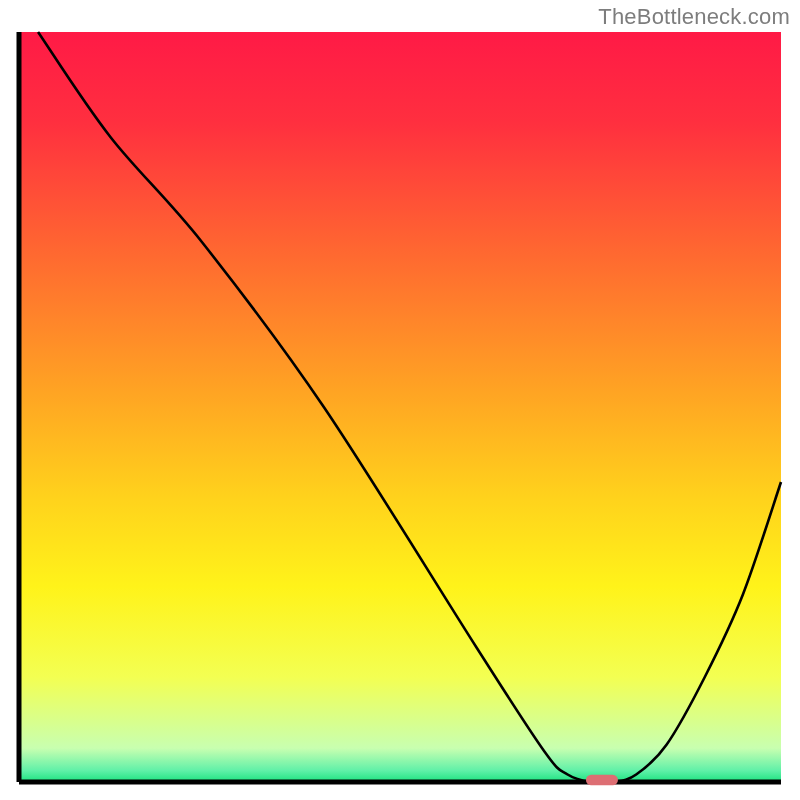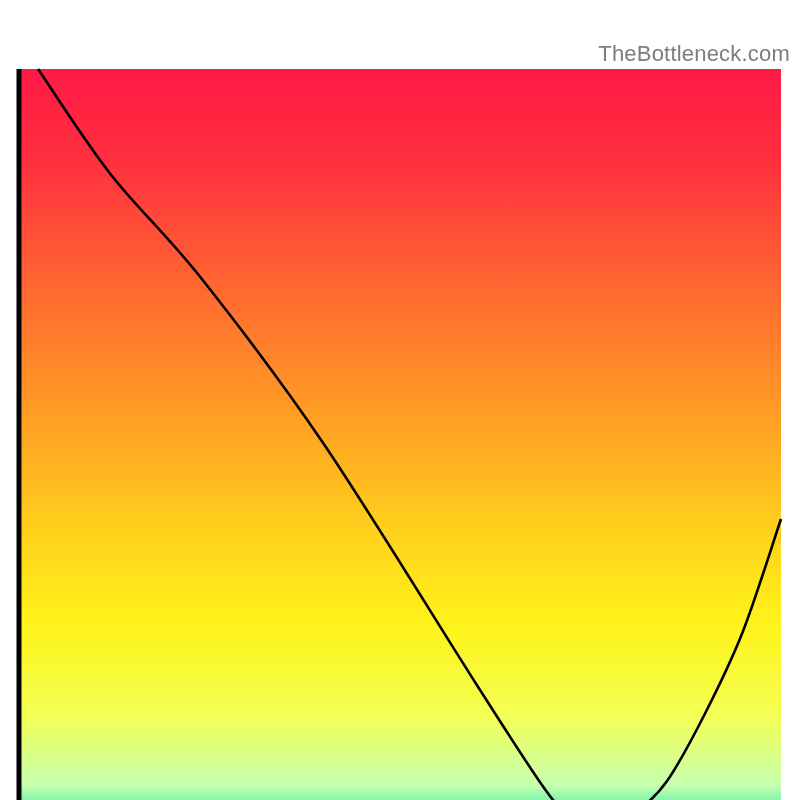--- a/index.html
+++ b/index.html
@@ -7,21 +7,20 @@
     padding: 0;
     width: 800px;
     height: 800px;
     background: #ffffff;
     font-family: Arial, Helvetica, sans-serif;
   }
   .container {
     position: relative;
     width: 800px;
     height: 756px;
-    margin-top: 37px;
   }
   .watermark {
     position: absolute;
     top: 4px;
     right: 10px;
     font-size: 22px;
     font-weight: 500;
     color: #7d7d7d;
     letter-spacing: 0.2px;
   }

